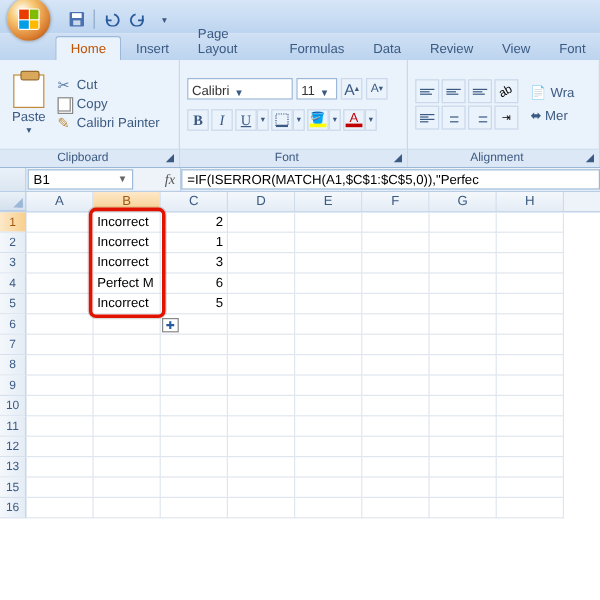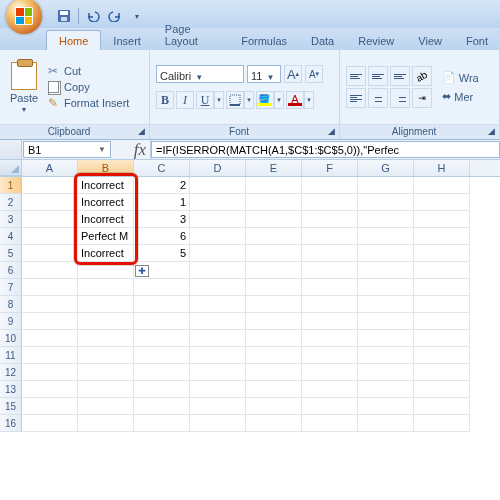--- a/index.html
+++ b/index.html
@@ -55,21 +55,21 @@
   .align-lines span{height:1px; background:#3b5a82;}
   .align-extras{display:flex; flex-direction:column; gap:2px; margin-left:6px; font-size:11px; color:#3b5a82;}
   .align-extras .row{display:flex; align-items:center; gap:3px;}
 
   
   .fbar-row{height:20px; background:#eef3fa; border-bottom:1px solid #b9cde5; display:flex; align-items:stretch;}
   .edge{width:22px; background:linear-gradient(#e9f0f8,#dce6f2); border-right:1px solid #b9cde5;}
   .namebox{width:88px; background:#fff; border:1px solid #9cb8d8; margin:1px 0 1px 1px; display:flex; align-items:center; padding:0 4px; font-size:11px;}
   .namebox .dd{margin-left:auto; font-size:8px; color:#666;}
   .fbar-gap{width:40px; border-right:1px solid #b9cde5; display:flex; align-items:center; justify-content:flex-end; padding-right:4px;}
-  .fx{font-style:italic; font-size:17px; color:#555; font-family:serif;}
+  .fx{font-style:italic; font-size:12px; color:#555; font-family:serif;}
   .formula{flex:1; background:#fff; border:1px solid #9cb8d8; margin:1px 0; display:flex; align-items:center; padding:0 4px; font-size:11px; overflow:hidden; white-space:nowrap;}
 
   
   .colhdr{height:17px; display:flex; background:#eef3fa; border-bottom:1px solid #b9cde5;}
   .corner{width:22px; background:linear-gradient(#e9f0f8,#d5e1ef); border-right:1px solid #b9cde5; border-bottom:1px solid #b9cde5; position:relative;}
   .corner::after{content:""; position:absolute; right:2px; bottom:2px; border:4px solid transparent; border-right-color:#9cb8d8; border-bottom-color:#9cb8d8;}
   .ch{width:56px; text-align:center; font-size:11px; color:#3b5a82; border-right:1px solid #d0dbe9; line-height:17px; background:linear-gradient(#f4f8fc,#e4ecf5);}
   .ch.hi{background:linear-gradient(#fde8c8,#f8cf8e); color:#a05a10;}
 
   
@@ -151,21 +151,21 @@
             <span>Cut</span>
           </div>
         <div class="clip-item">
             <span class="ico">
               <span class="ico-copy"></span>
             </span>
             <span>Copy</span>
           </div>
         <div class="clip-item">
             <span class="ico ico-brush"></span>
-            <span>Format Insert</span>
+            <span>Calibri Painter</span>
           </div>
       </div>
     </div>
     <div class="group-label"><span>Clipboard</span><span class="exp">◢</span></div>
   </div>
 
   <div class="group" style="width:190px;">
     <div class="group-body" style="flex-direction:column; justify-content:center;">
       <div class="font-top">
         <div class="combo" style="width:88px;">

